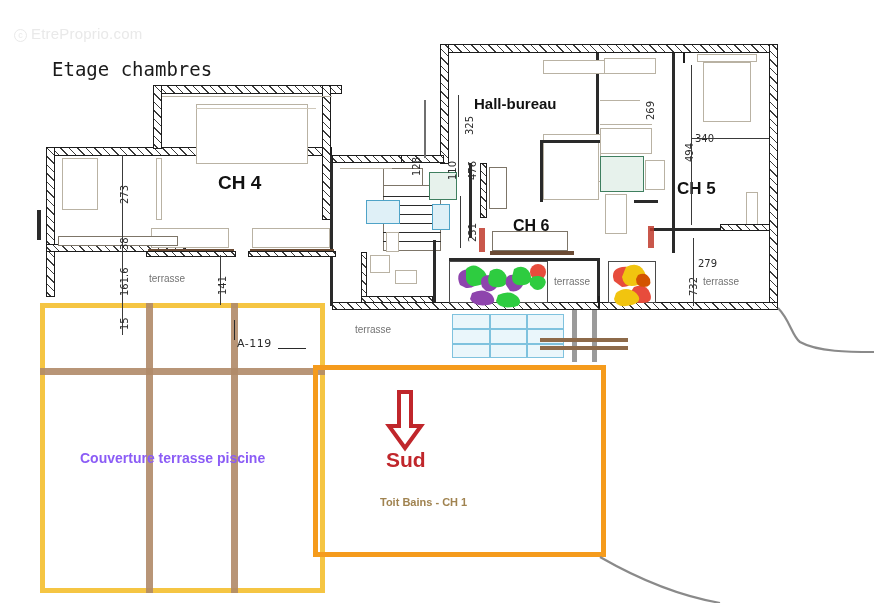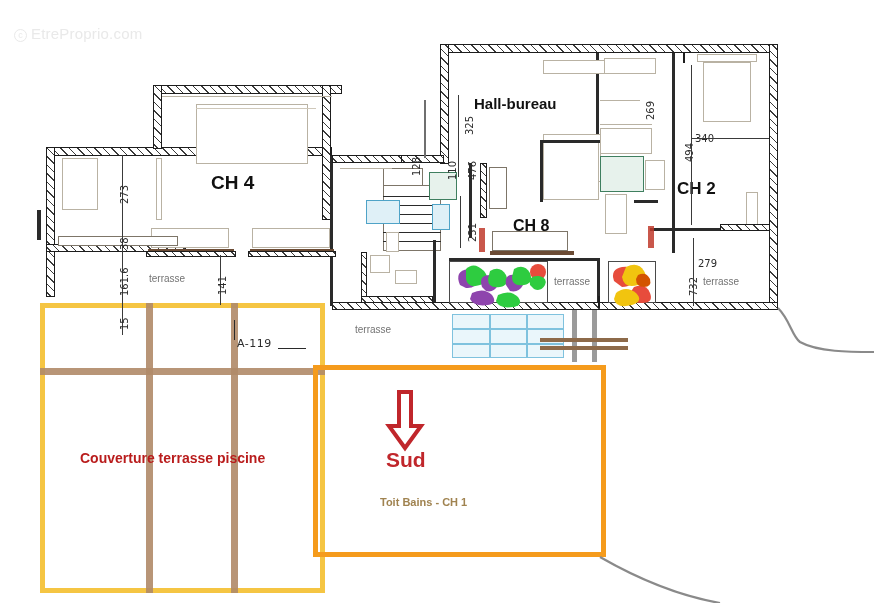--- a/index.html
+++ b/index.html
@@ -68,20 +68,21 @@
 </style>
 </head>
 <body>
 
 <div id="stage">
 
   <div class="watermark">
     <span class="c">c</span><span>EtreProprio.com</span>
   </div>
 
+  <div class="plan-title">Etage chambres</div>
 
   <div class="hatch" style="left:46px;top:147px;width:286px;height:9px;"></div>
   <div class="hatch" style="left:46px;top:147px;width:9px;height:150px;"></div>
   <div class="hatch" style="left:46px;top:244px;width:140px;height:8px;"></div>
 
   <div class="hatch" style="left:153px;top:85px;width:189px;height:9px;"></div>
   <div class="hatch" style="left:153px;top:85px;width:9px;height:64px;"></div>
   <div class="hatch" style="left:322px;top:85px;width:9px;height:135px;"></div>
 
   <div class="hatch" style="left:440px;top:44px;width:338px;height:9px;"></div>
@@ -153,44 +154,44 @@
   <div class="hatch" style="left:361px;top:252px;width:6px;height:50px;"></div>
   <div class="hatch" style="left:361px;top:296px;width:72px;height:7px;"></div>
   <div class="furn" style="left:395px;top:270px;width:22px;height:14px;"></div>
   <div class="thinline" style="left:433px;top:240px;width:3px;height:62px;"></div>
 
   <div class="tlabel" style="left:149px;top:273px;">terrasse</div>
   <div class="tlabel" style="left:355px;top:324px;">terrasse</div>
   <div class="tlabel" style="left:554px;top:276px;">terrasse</div>
   <div class="tlabel" style="left:703px;top:276px;">terrasse</div>
 
-  <div class="rlabel" style="left:211px;top:172px;font-size:19px;">CH 4</div>
-  <div class="rlabel" style="left:513px;top:217px;font-size:16px;">CH 8</div>
-  <div class="rlabel" style="left:677px;top:179px;font-size:17px;">CH 2</div>
+  <div class="rlabel" style="left:218px;top:172px;font-size:19px;">CH 4</div>
+  <div class="rlabel" style="left:513px;top:217px;font-size:16px;">CH 6</div>
+  <div class="rlabel" style="left:677px;top:179px;font-size:17px;">CH 5</div>
   <div class="rlabel" style="left:474px;top:95px;font-size:15px;">Hall-bureau</div>
 
   <div class="plantbox" style="left:449px;top:261px;width:99px;height:42px;"></div>
   <div class="plantbox" style="left:608px;top:261px;width:48px;height:42px;"></div>
 
   <div class="pergola" style="left:452px;top:314px;width:112px;height:44px;"></div>
   <div class="pg-h" style="left:452px;top:328px;width:112px;height:1.6px;"></div>
   <div class="pg-h" style="left:452px;top:343px;width:112px;height:1.6px;"></div>
   <div class="pg-v" style="left:489px;top:314px;width:1.6px;height:44px;"></div>
   <div class="pg-v" style="left:526px;top:314px;width:1.6px;height:44px;"></div>
 
   <div class="greyline" style="left:572px;top:310px;width:5px;height:52px;"></div>
   <div class="greyline" style="left:592px;top:310px;width:5px;height:52px;"></div>
   <div class="brownline" style="left:540px;top:338px;width:88px;height:4px;"></div>
   <div class="brownline" style="left:540px;top:346px;width:88px;height:4px;"></div>
 
   <div class="ov-yellow" style="left:40px;top:303px;width:285px;height:290px;"></div>
   <div class="beam" style="left:146px;top:303px;width:7px;height:290px;"></div>
   <div class="beam" style="left:231px;top:303px;width:7px;height:290px;"></div>
   <div class="beam" style="left:40px;top:368px;width:285px;height:7px;"></div>
-  <div class="ov-label" style="left:80px;top:450px;font-size:14px;color:#b91c1c;">Couverture terrasse piscine</div>
+  <div class="ov-label" style="left:80px;top:450px;font-size:14px;color:#8b5cf6;">Couverture terrasse piscine</div>
 
   <div class="ov-orange" style="left:313px;top:365px;width:293px;height:192px;"></div>
   <div class="ov-label" style="left:380px;top:496px;font-size:11px;color:#a08350;">Toit Bains - CH 1</div>
 
   <div class="sud-wrap" style="left:385px;top:390px;">
     <svg width="40" height="62" viewBox="0 0 40 62">
       <polygon points="14,2 26,2 26,36 36,36 20,58 4,36 14,36" fill="#ffffff" stroke="#c0262b" stroke-width="4" stroke-linejoin="miter"></polygon>
     </svg>
   </div>
   <div class="sud-text" style="left:386px;top:448px;font-size:21px;">Sud</div>

